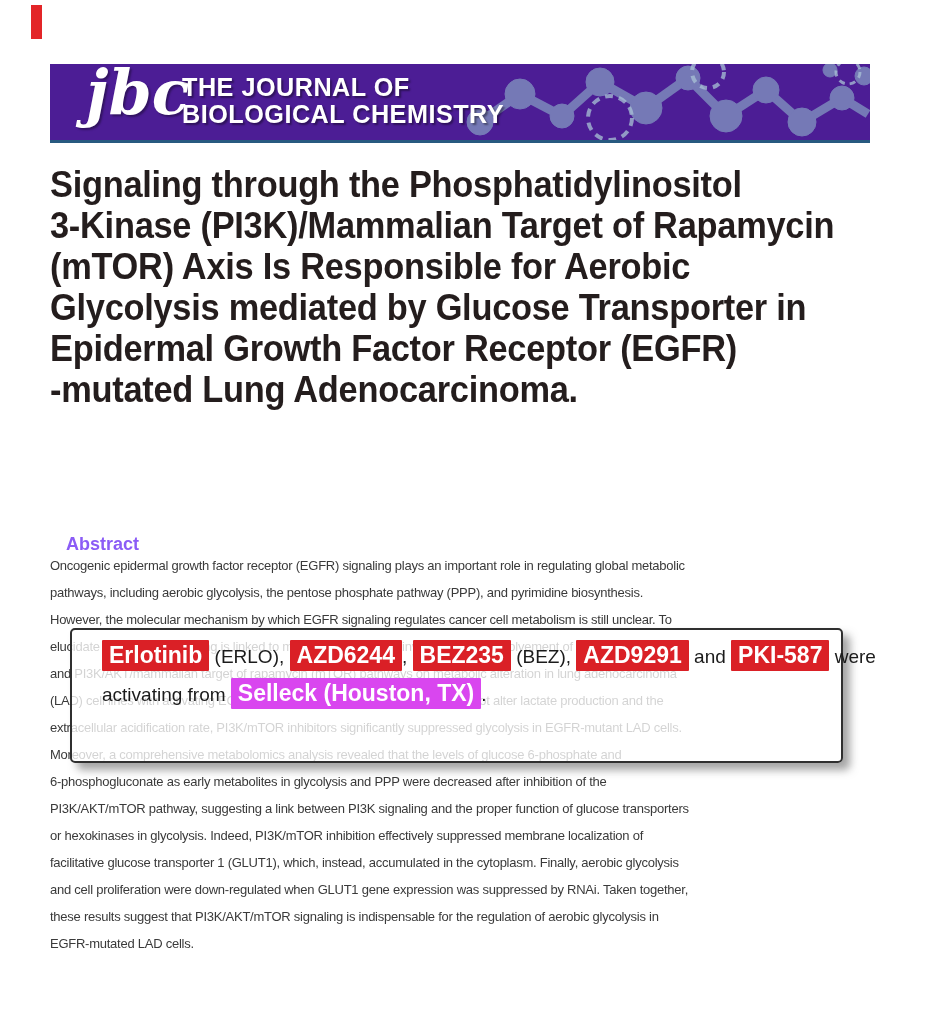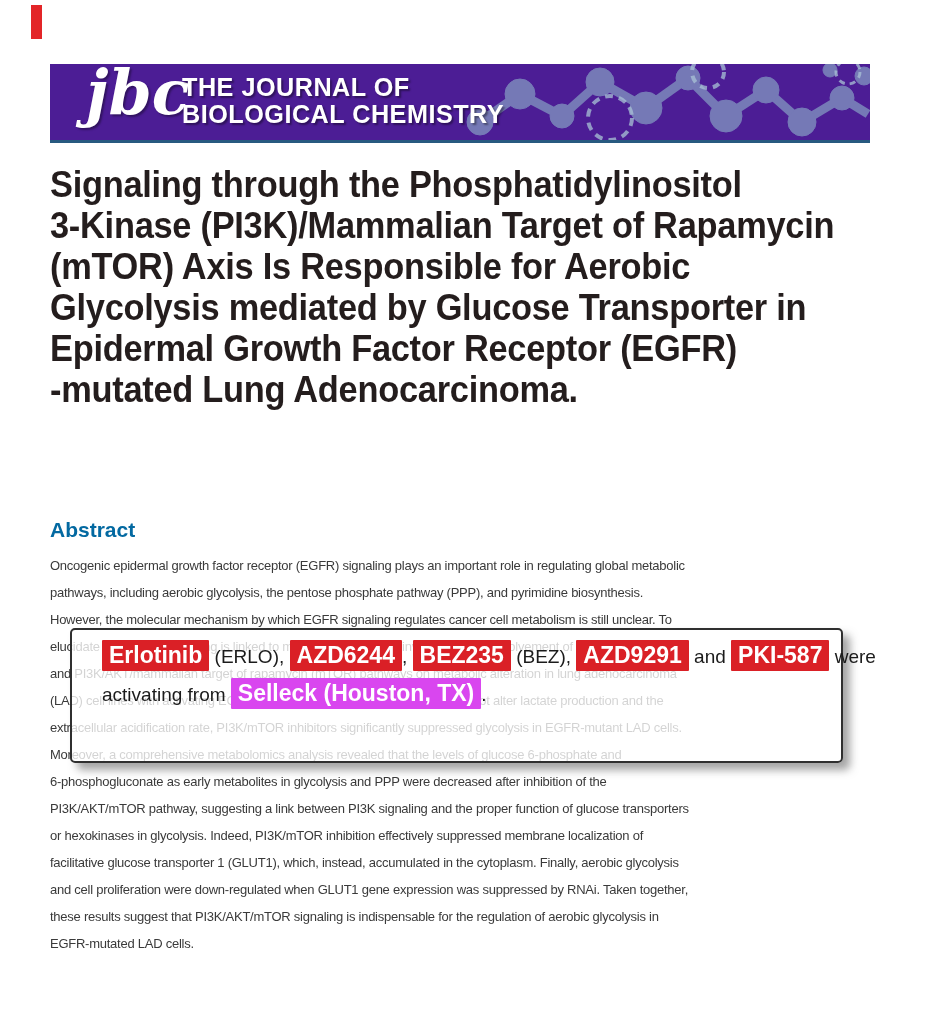--- a/index.html
+++ b/index.html
@@ -25,22 +25,22 @@
   .article-title{position:absolute;left:50px;top:164px;width:900px;margin:0;
                  font-size:37px;line-height:41px;font-weight:bold;color:#241d1d;
                  letter-spacing:-0.3px;transform:scaleX(0.93);transform-origin:0 0;
                  white-space:pre-line;}
 
   
   .authors{position:absolute;left:50px;top:446px;width:850px;color:#2e2e2e;
            font-size:15px;line-height:37px;white-space:pre-line;}
 
   
-  .abstract-heading{position:absolute;left:50px;top:518px;margin:0;font-size:21px;
-                    font-weight:bold;color:#0369a1;}
+  .abstract-heading{position:absolute;left:50px;top:518px;margin:16px;font-size:18px;
+                    font-weight:bold;color:#8b5cf6;}
   .abstract-text{position:absolute;left:50px;top:552px;width:860px;color:#3a3a3a;
                  font-size:13px;letter-spacing:-0.25px;line-height:27px;white-space:pre;}
 
   
   .popup{position:absolute;left:70px;top:628px;width:773px;height:135px;
          background:rgba(255,255,255,0.78);border:2px solid #2f2f2f;border-radius:5px;
          box-shadow:7px 7px 9px rgba(90,90,90,0.55);z-index:5;box-sizing:border-box;}
   .popup-heading{margin:14px 0 0 30px;font-size:24px;font-weight:bold;color:#1b1b1b;
                  letter-spacing:0.2px;}
   .proc-text{margin:8px 0 0 30px;}

